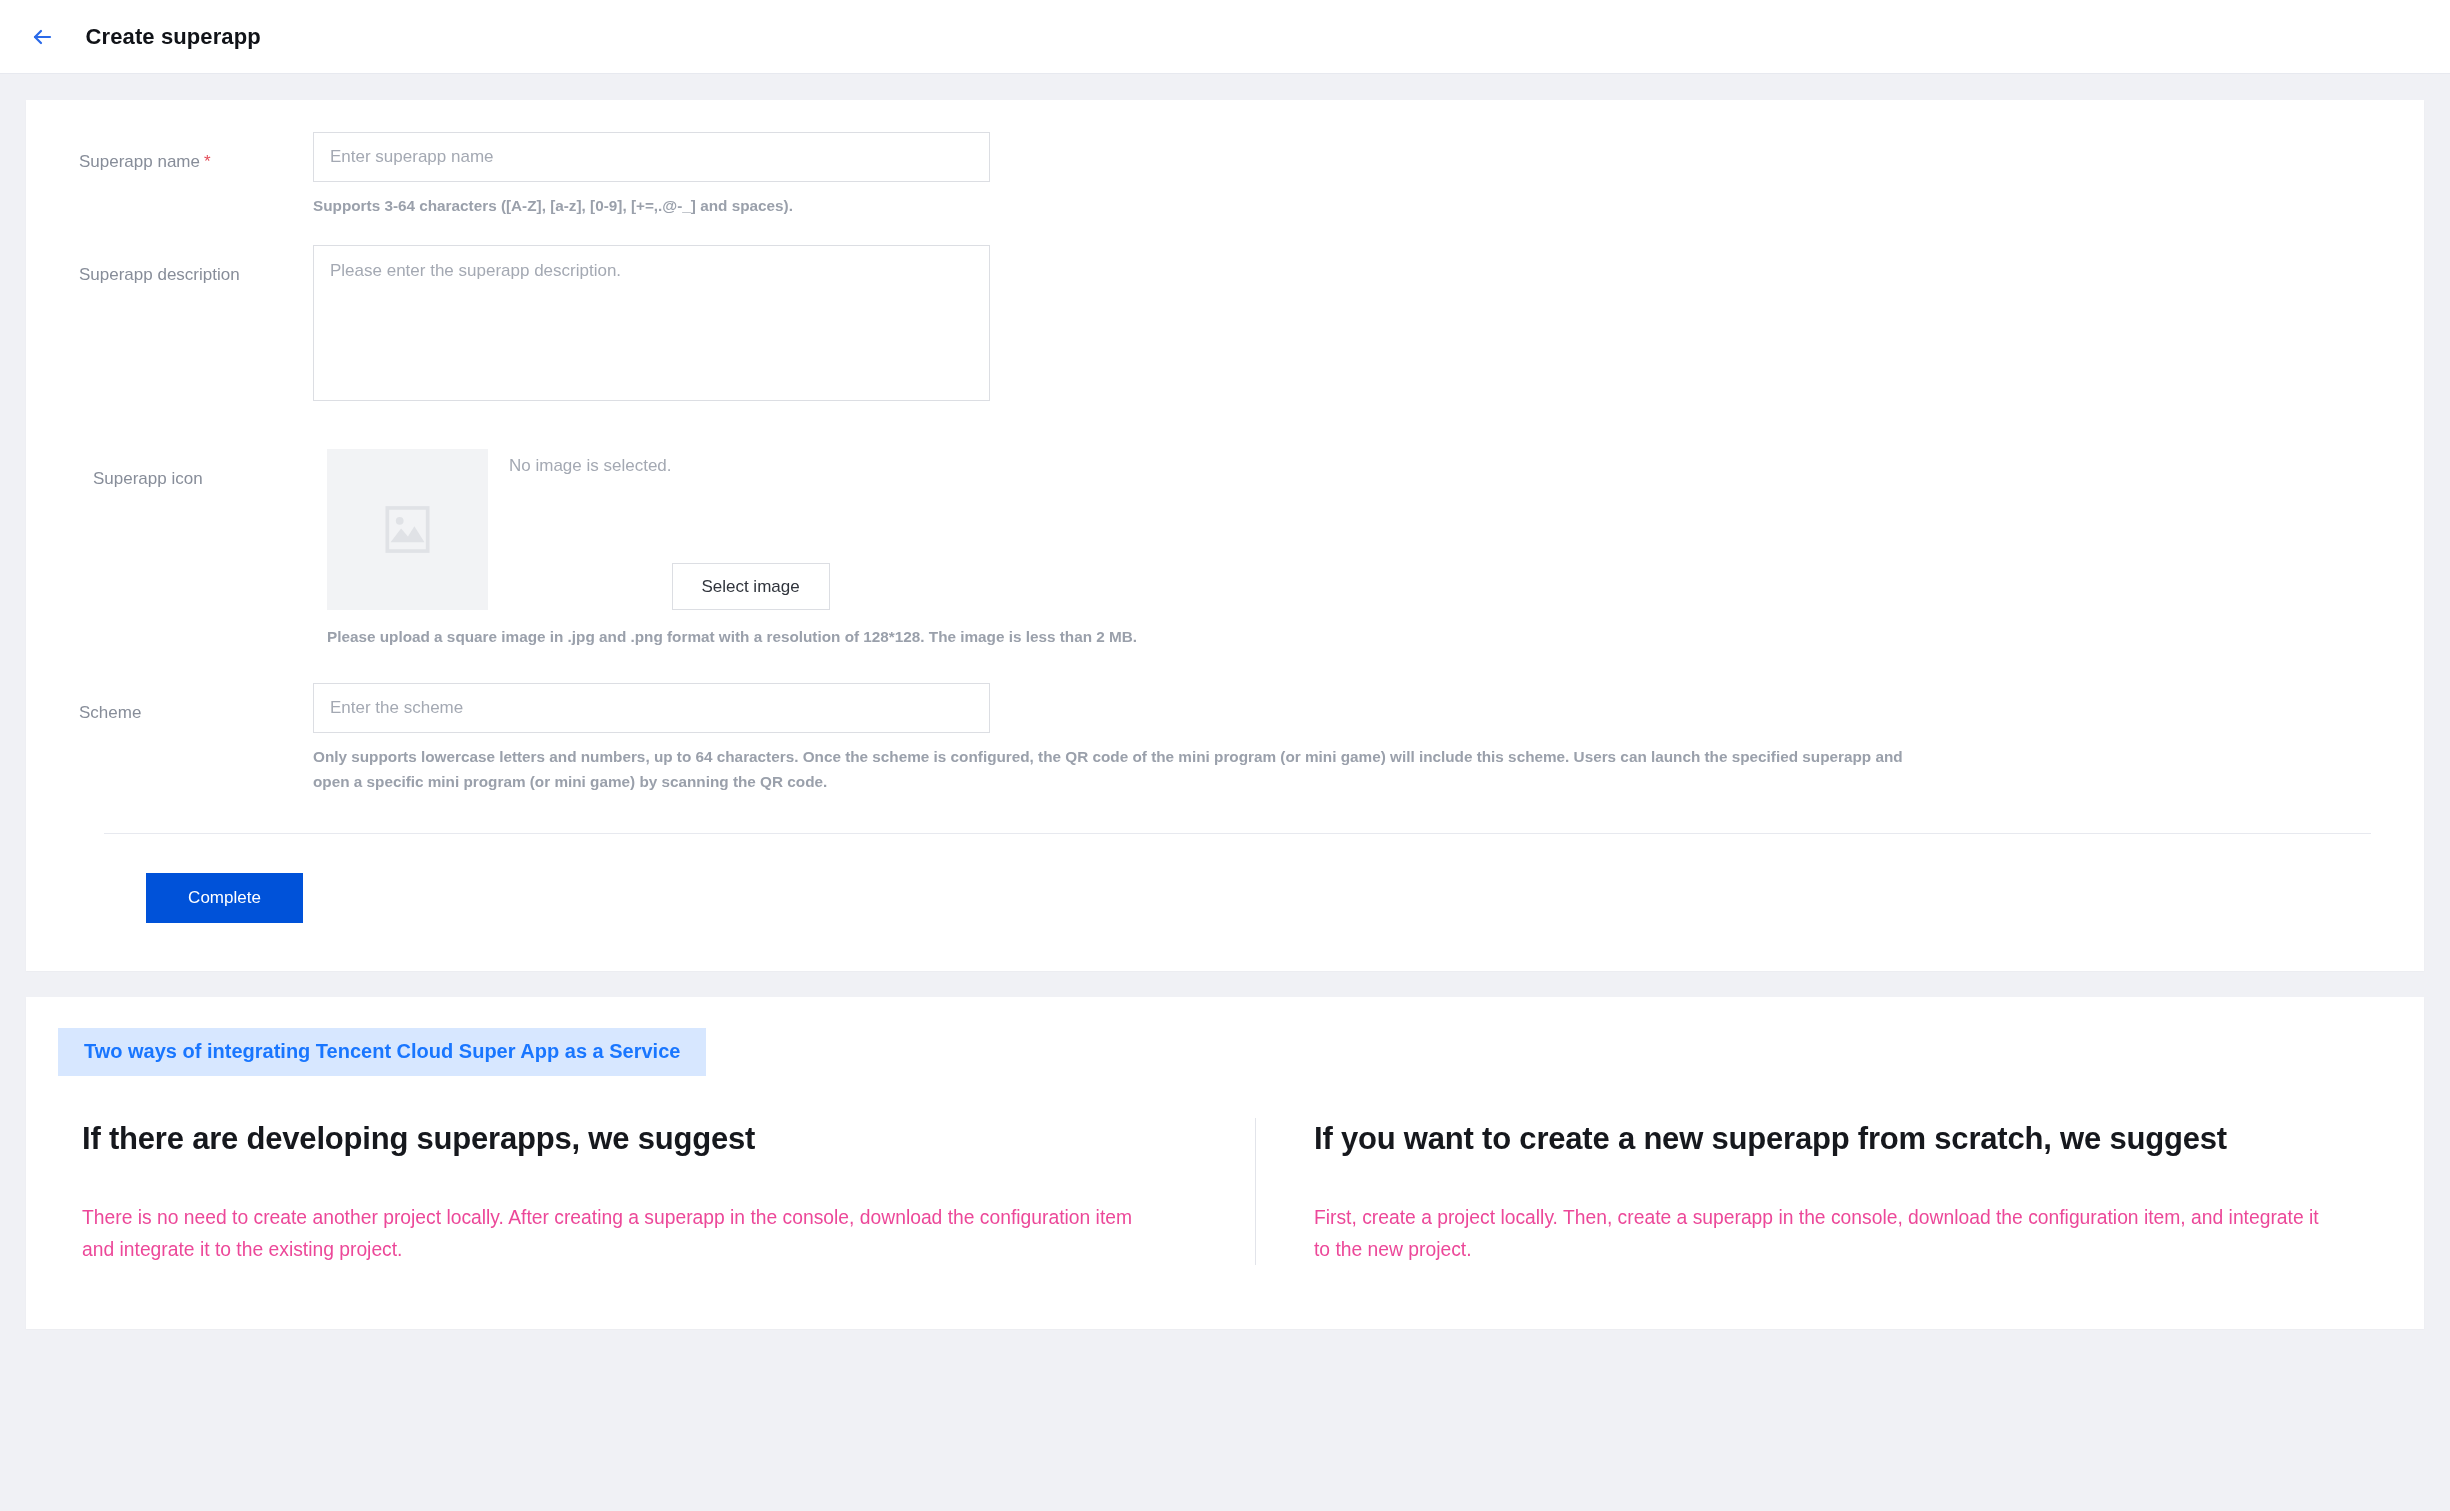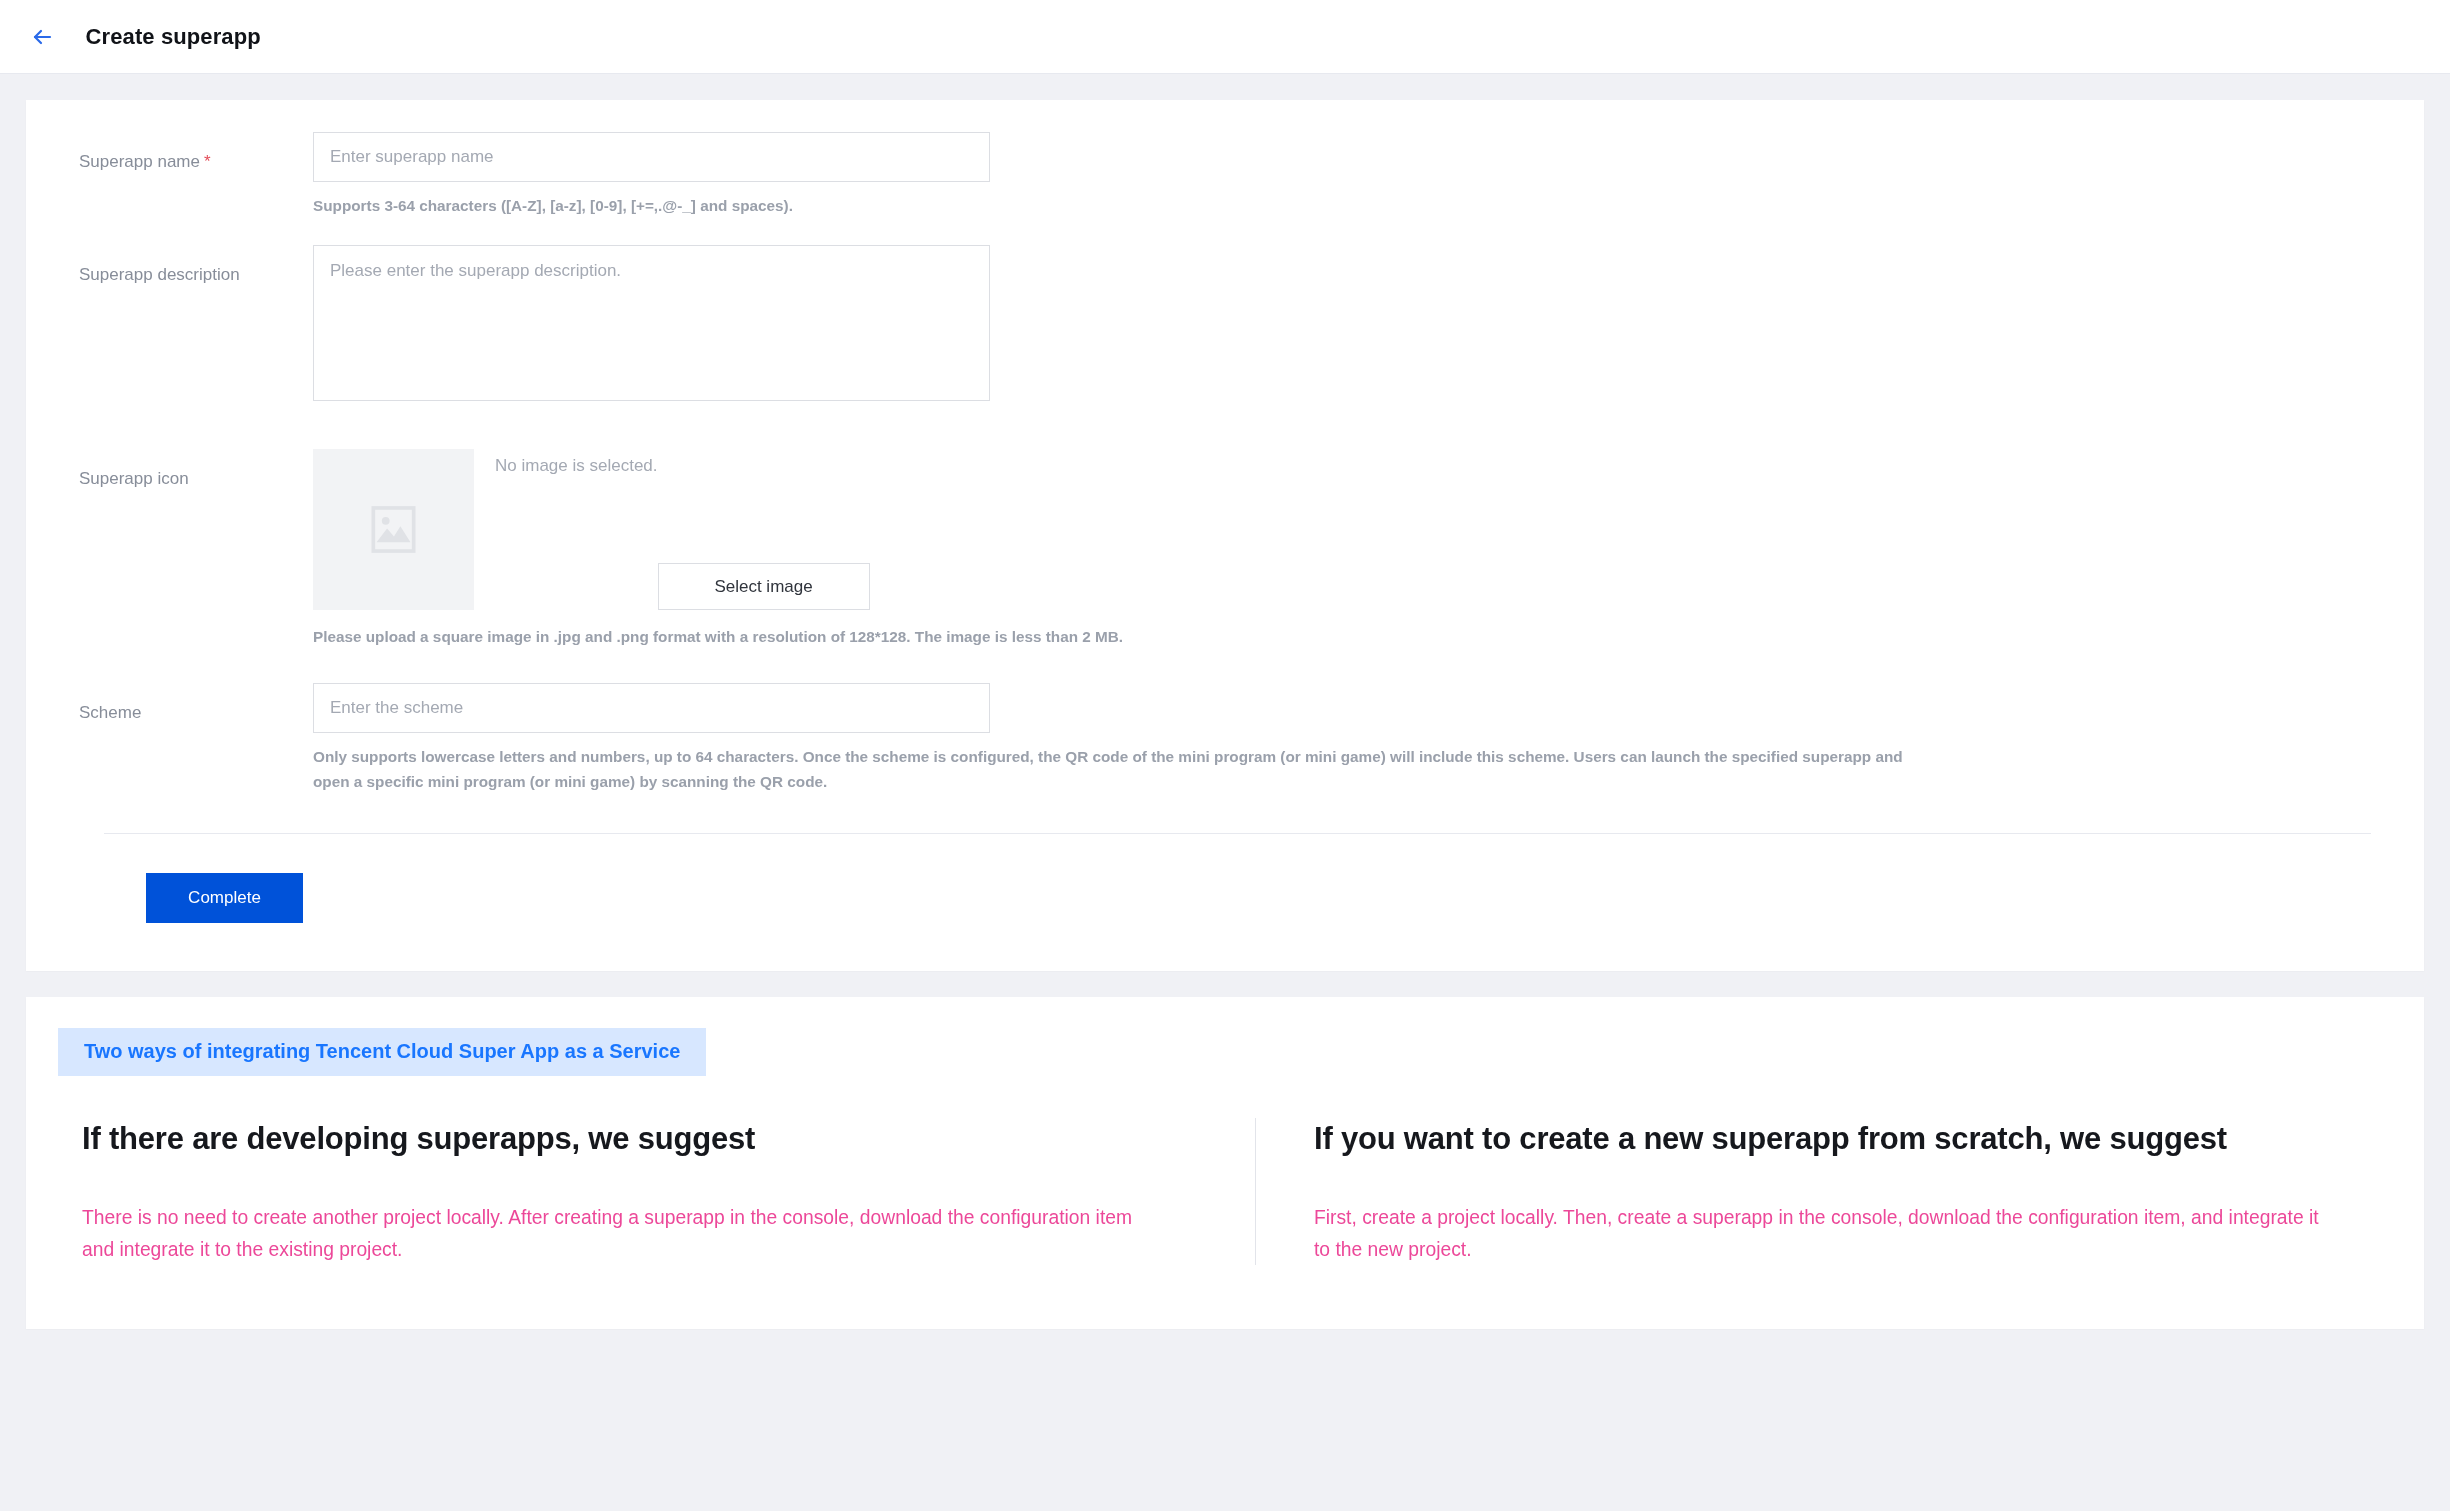--- a/index.html
+++ b/index.html
@@ -110,21 +110,21 @@
     line-height: 1.6;
     margin-top: 12px;
     max-width: 2039px;
     font-weight: bold;
   }
   .help-line { display: block; }
 
   
   .row-name { margin-bottom: 8px; }
   .row-desc { margin-top: 27px; }
-  .row-icon { margin-top: 45px; }
+  .row-icon { margin-top: 45px; margin-left: 14px; }
   .row-scheme { margin-top: 34px; }
 
   
   .uploader {
     display: flex;
     align-items: flex-start;
   }
   .thumb {
     width: 161px;
     height: 161px;
@@ -143,21 +143,21 @@
     height: 161px;
   }
   .no-image-text {
     font-size: 17px;
     color: #a4a9b3;
     line-height: 1;
     padding-top: 4.8px;
   }
   .select-image-btn {
     margin-top: auto;
-    width: 212px;
+    width: 158px;
     height: 47px;
     background: #ffffff;
     border: 0.8px solid #dcdee3;
     font-size: 17px;
     color: #30343c;
     cursor: pointer;
     font-family: "Liberation Sans", sans-serif;
   }
   .icon-help { margin-top: 14.5px; padding-left: 0; }
 

